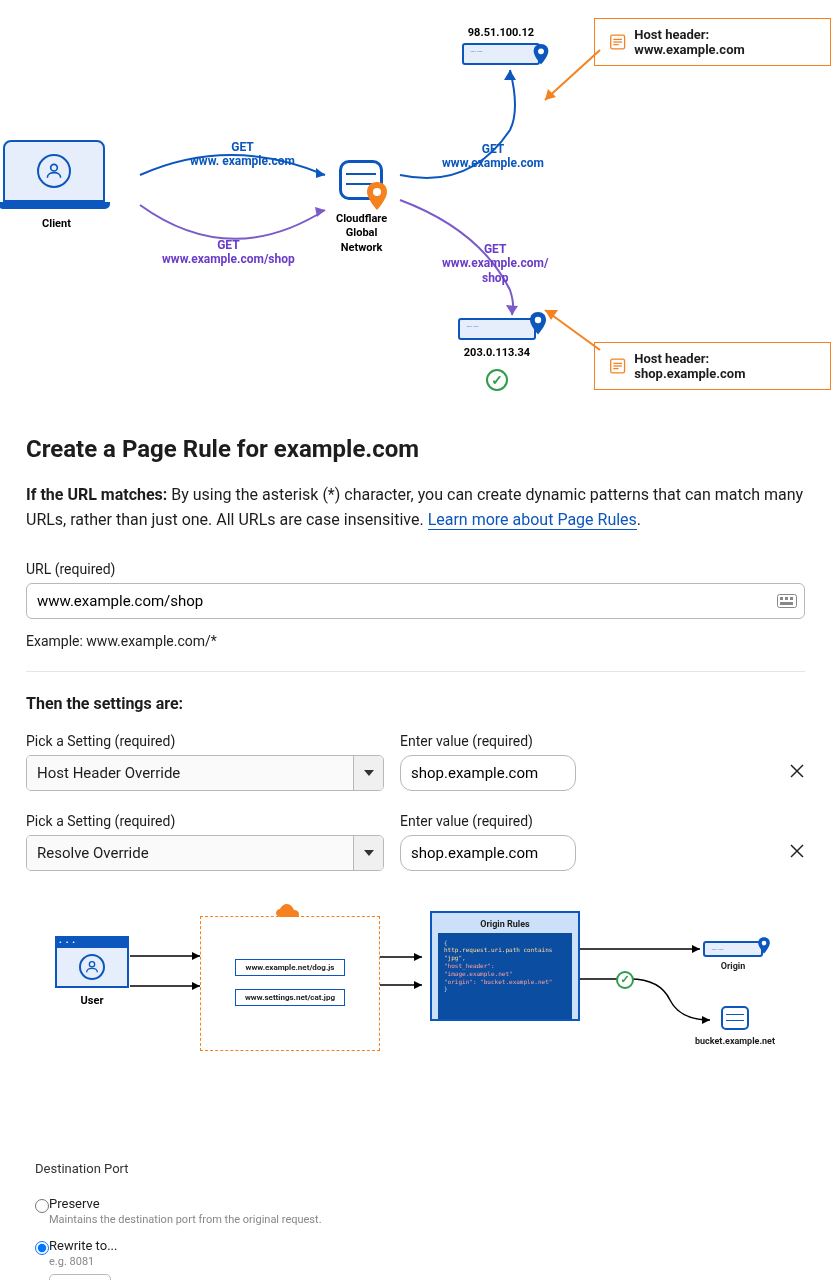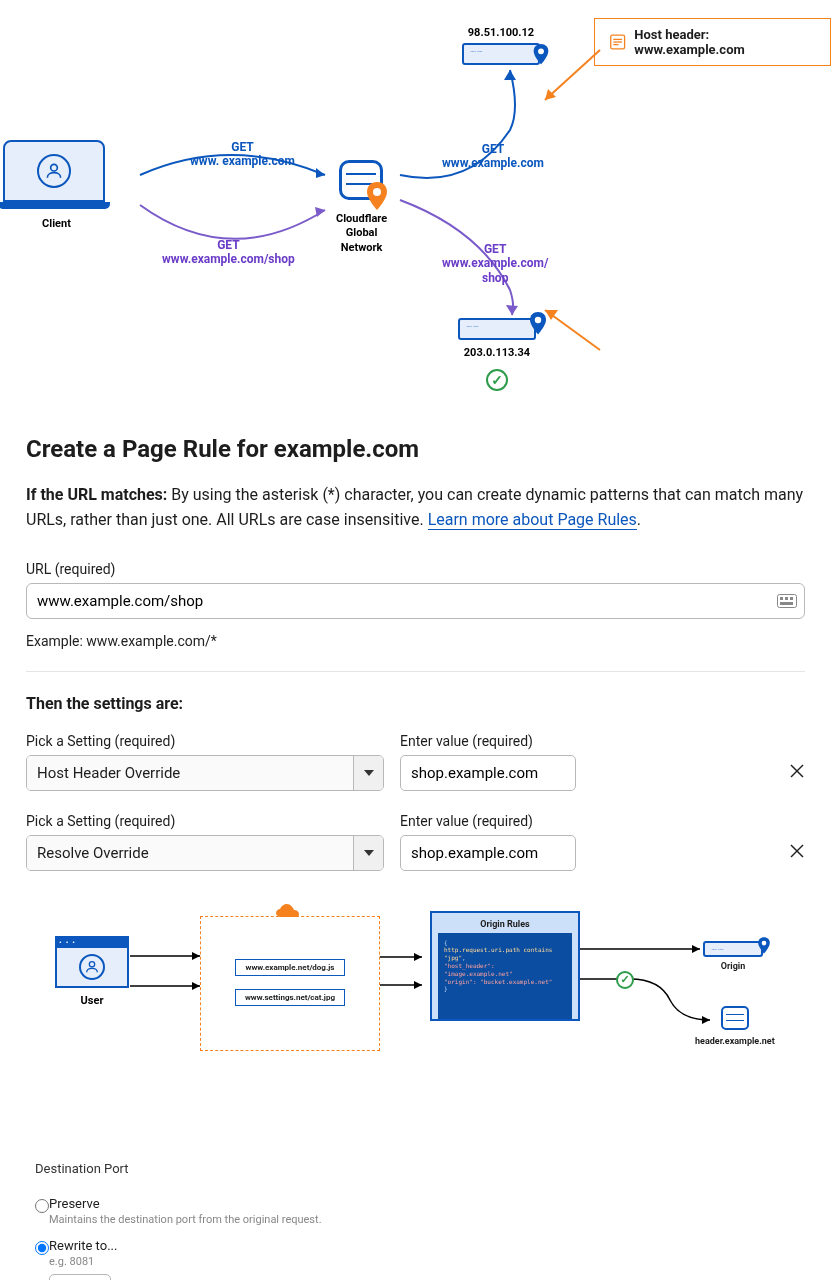--- a/index.html
+++ b/index.html
@@ -26,21 +26,21 @@
 .url-wrap .kbicon { position: absolute; right: 8px; top: 50%; transform: translateY(-50%); color: #888; }
 .hint { font-size: 14px; margin-top: 14px; color: #222; }
 hr { border: none; border-top: 1px solid #e5e5e5; margin: 22px 0; }
 h2 { font-size: 16px; font-weight: 700; margin-bottom: 20px; }
 .setting-row { display: flex; align-items: flex-end; gap: 16px; margin-bottom: 22px; }
 .col { display: flex; flex-direction: column; }
 .select { display:flex; width:358px; height:36px; border:1px solid #b8b8b8; border-radius:5px; overflow:hidden; }
 .select .val { flex:1; padding:8px 10px; font-size:15px; background:#fafafa; }
 .select .arrow { width:30px; background:#f0f0f0; border-left:1px solid #b8b8b8; display:flex; align-items:center; justify-content:center; }
 .select .arrow::after { content:""; width:0; height:0; border-left:5px solid transparent; border-right:5px solid transparent; border-top:6px solid #333; }
-.txt-input { width:176px; height:36px; border:1px solid #b8b8b8; border-radius:5px; padding:0 10px; font-size:15px; font-family:inherit; }
+.txt-input { width:176px; height:36px; border:1px solid #b8b8b8; border-radius:12px; padding:0 10px; font-size:15px; font-family:inherit; }
 .close-x { margin-left:auto; cursor:pointer; color:#222; font-size:18px; padding-bottom:8px; }
 
 .diagram2 { position: relative; height: 200px; margin: 30px 0 60px; }
 .d2-user { position:absolute; left:55px; top:35px; text-align:center; }
 .d2-laptop { width:74px; height:52px; background:#e6eefb; border:2px solid #0b57bd; position:relative; }
 .d2-laptop .bar { height:10px; background:#0b57bd; }
 .d2-laptop .dots { position:absolute; left:2px; top:0; color:#fff; font-size:8px; letter-spacing:1px; }
 .d2-avatar { width:26px; height:26px; border:2px solid #0b57bd; border-radius:50%; margin:6px auto 0; display:flex; align-items:center; justify-content:center; }
 .d2-cf { position:absolute; left:200px; top:15px; width:180px; height:135px; border:1.5px dashed #f5821f; }
 .d2-urlbox { position:absolute; width:110px; height:17px; border:1.5px solid #0b57bd; background:#fff; font-size:8px; font-weight:700; display:flex; align-items:center; justify-content:center; }
@@ -149,20 +149,29 @@
         <line x1="5" y1="10" x2="15" y2="10" stroke="#f5821f" stroke-width="1.5"></line>
         <line x1="5" y1="13" x2="11" y2="13" stroke="#f5821f" stroke-width="1.5"></line>
       </svg>
     <span>Host header: www.example.com</span>
   </div>
   <svg class="abs" style="left:540px; top:45px;" width="70" height="70">
     <line x1="60" y1="5" x2="5" y2="55" stroke="#f5821f" stroke-width="2"></line>
     <polygon points="5,55 8,44 16,52" fill="#f5821f"></polygon>
   </svg>
 
+  <div class="callout" style="left:594px; top:342px;">
+    <svg class="docicn" viewBox="0 0 20 20">
+        <rect x="2" y="2" width="16" height="16" rx="2" fill="none" stroke="#f5821f" stroke-width="1.5"></rect>
+        <line x1="5" y1="7" x2="15" y2="7" stroke="#f5821f" stroke-width="1.5"></line>
+        <line x1="5" y1="10" x2="15" y2="10" stroke="#f5821f" stroke-width="1.5"></line>
+        <line x1="5" y1="13" x2="11" y2="13" stroke="#f5821f" stroke-width="1.5"></line>
+      </svg>
+    <span>Host header: shop.example.com</span>
+  </div>
   <svg class="abs" style="left:540px; top:300px;" width="70" height="60">
     <line x1="60" y1="50" x2="5" y2="10" stroke="#f5821f" stroke-width="2"></line>
     <polygon points="5,10 18,10 11,20" fill="#f5821f"></polygon>
   </svg>
 </div>
 
 <div class="section">
   <h1>Create a Page Rule for example.com</h1>
   <p class="intro">
     <b>If the URL matches:</b><span> By using the asterisk (*) character, you can create dynamic patterns that can match many URLs, rather than just one. All URLs are case insensitive. </span><a href="#">Learn more about Page Rules</a><span>.</span>
@@ -291,21 +300,21 @@
       <svg width="14" height="18" style="position:absolute; right:-8px; top:-4px;" viewBox="0 0 24 30">
           <path d="M12 0C6 0 2 4 2 10c0 7 10 18 10 18s10-11 10-18C22 4 18 0 12 0z" fill="#0b57bd"></path>
           <circle cx="12" cy="10" r="4" fill="#fff"></circle>
         </svg>
     </div>
     <div style="font-size:9px; font-weight:700; margin-top:4px;">Origin</div>
   </div>
 
   <div class="d2-bucket">
     <div class="cyl"></div>
-    <div style="font-size:9px; font-weight:700; margin-top:6px;">header.example.net</div>
+    <div style="font-size:9px; font-weight:700; margin-top:6px;">bucket.example.net</div>
   </div>
 </div>
 
 <div class="dest-port">
   <h3>Destination Port</h3>
   <div class="radio-row">
     <input type="radio" name="dp" style="">
     <div class="radio-content">
       <div class="lbl">Preserve</div>
       <div class="desc">Maintains the destination port from the original request.</div>

